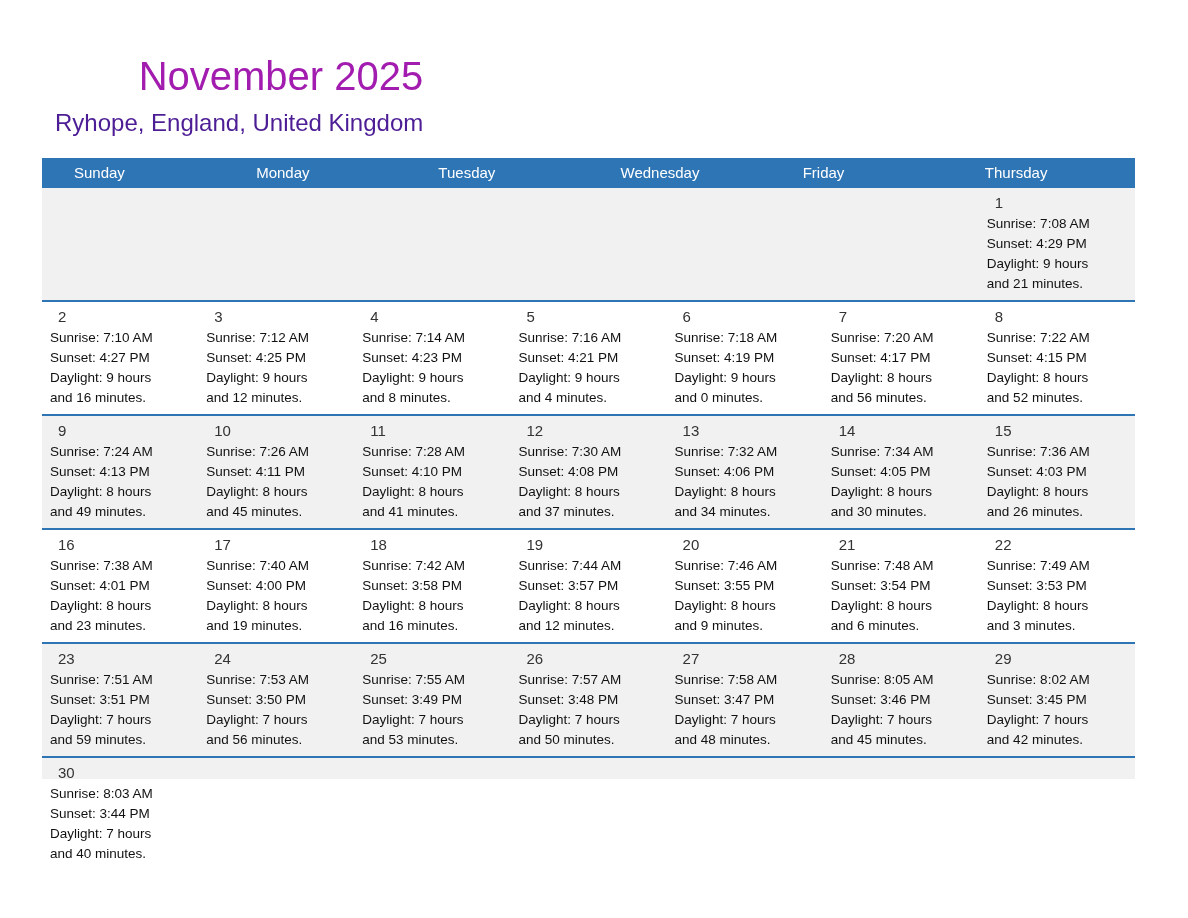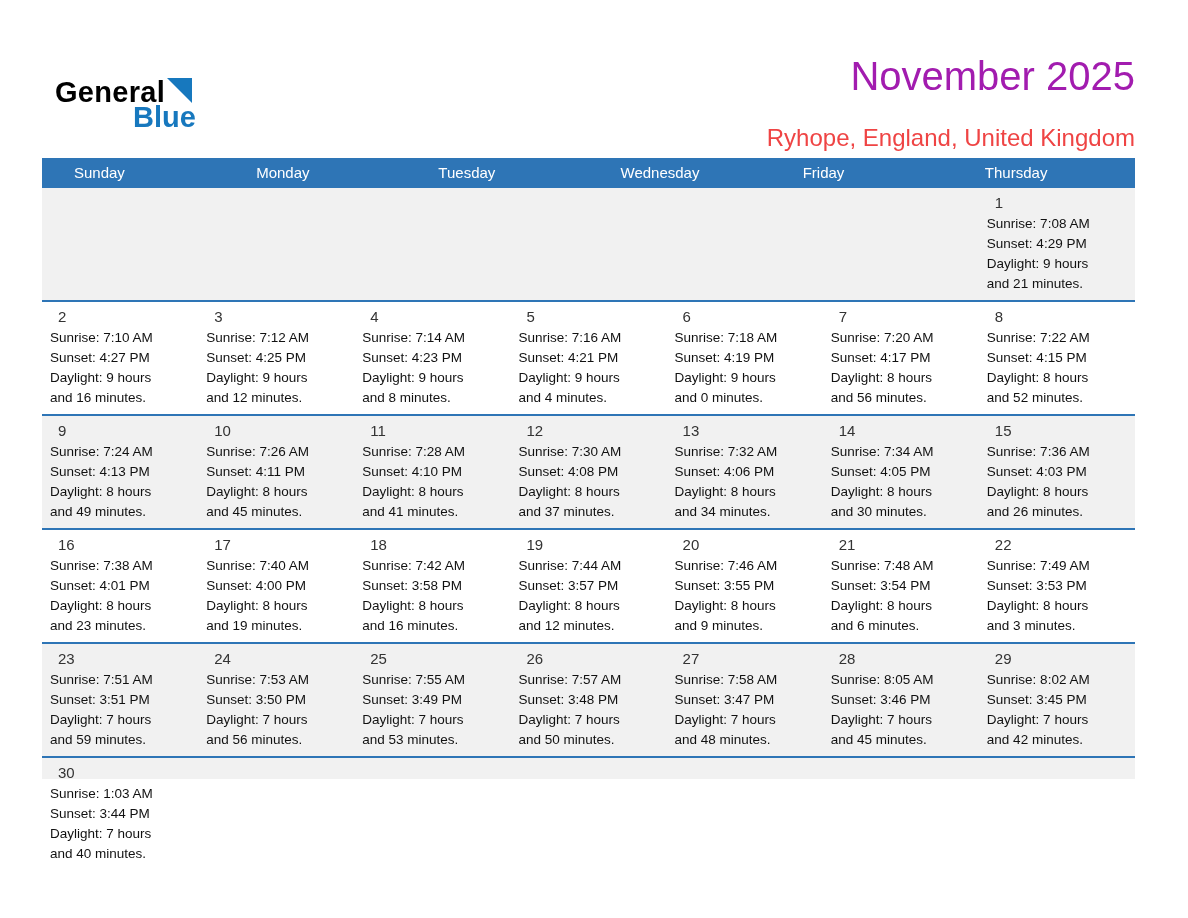--- a/index.html
+++ b/index.html
@@ -50,22 +50,22 @@
   .titles { text-align: right; }
   .month-title {
     font-size: 40px;
     font-weight: 400;
     color: #a21caf;
     line-height: 1.1;
   }
   .location {
     font-size: 24px;
     font-weight: 400;
-    color: #ef4444;
-    margin-top: 26px;
+    color: #4c1d95;
+    margin-top: 11px;
   }
 
   
   .calendar { margin: 0 53px 0 42px; }
 
   .weekday-row {
     display: flex;
     background: var(--header-bg, #2E75B6);
     height: 30px;
   }
@@ -104,27 +104,20 @@
     padding-left: 8px;
     white-space: nowrap;
   }
 </style>
 </head>
 <body>
 
 <div class="page">
 
   <div class="topbar">
-    <div class="logo">
-      <div class="logo-row1">
-        <span class="logo-general">General</span>
-        <span class="logo-triangle"></span>
-      </div>
-      <div class="logo-blue">Blue</div>
-    </div>
 
     <div class="titles">
       <div class="month-title">November 2025</div>
       <div class="location">Ryhope, England, United Kingdom</div>
     </div>
   </div>
 
   <div class="calendar">
     <div class="weekday-row" id="weekday-row">
         <div class="weekday-cell">Sunday</div>
@@ -350,21 +343,21 @@
             <div class="day-number">29</div>
             <div class="info-line">Sunrise: 8:02 AM</div>
             <div class="info-line">Sunset: 3:45 PM</div>
             <div class="info-line">Daylight: 7 hours</div>
             <div class="info-line">and 42 minutes.</div>
           </div>
         </div>
         <div class="week-row lined stripe-top">
           <div class="day-cell">
             <div class="day-number">30</div>
-            <div class="info-line">Sunrise: 1:03 AM</div>
+            <div class="info-line">Sunrise: 8:03 AM</div>
             <div class="info-line">Sunset: 3:44 PM</div>
             <div class="info-line">Daylight: 7 hours</div>
             <div class="info-line">and 40 minutes.</div>
           </div>
           <div class="day-cell"></div>
           <div class="day-cell"></div>
           <div class="day-cell"></div>
           <div class="day-cell"></div>
           <div class="day-cell"></div>
           <div class="day-cell"></div>

